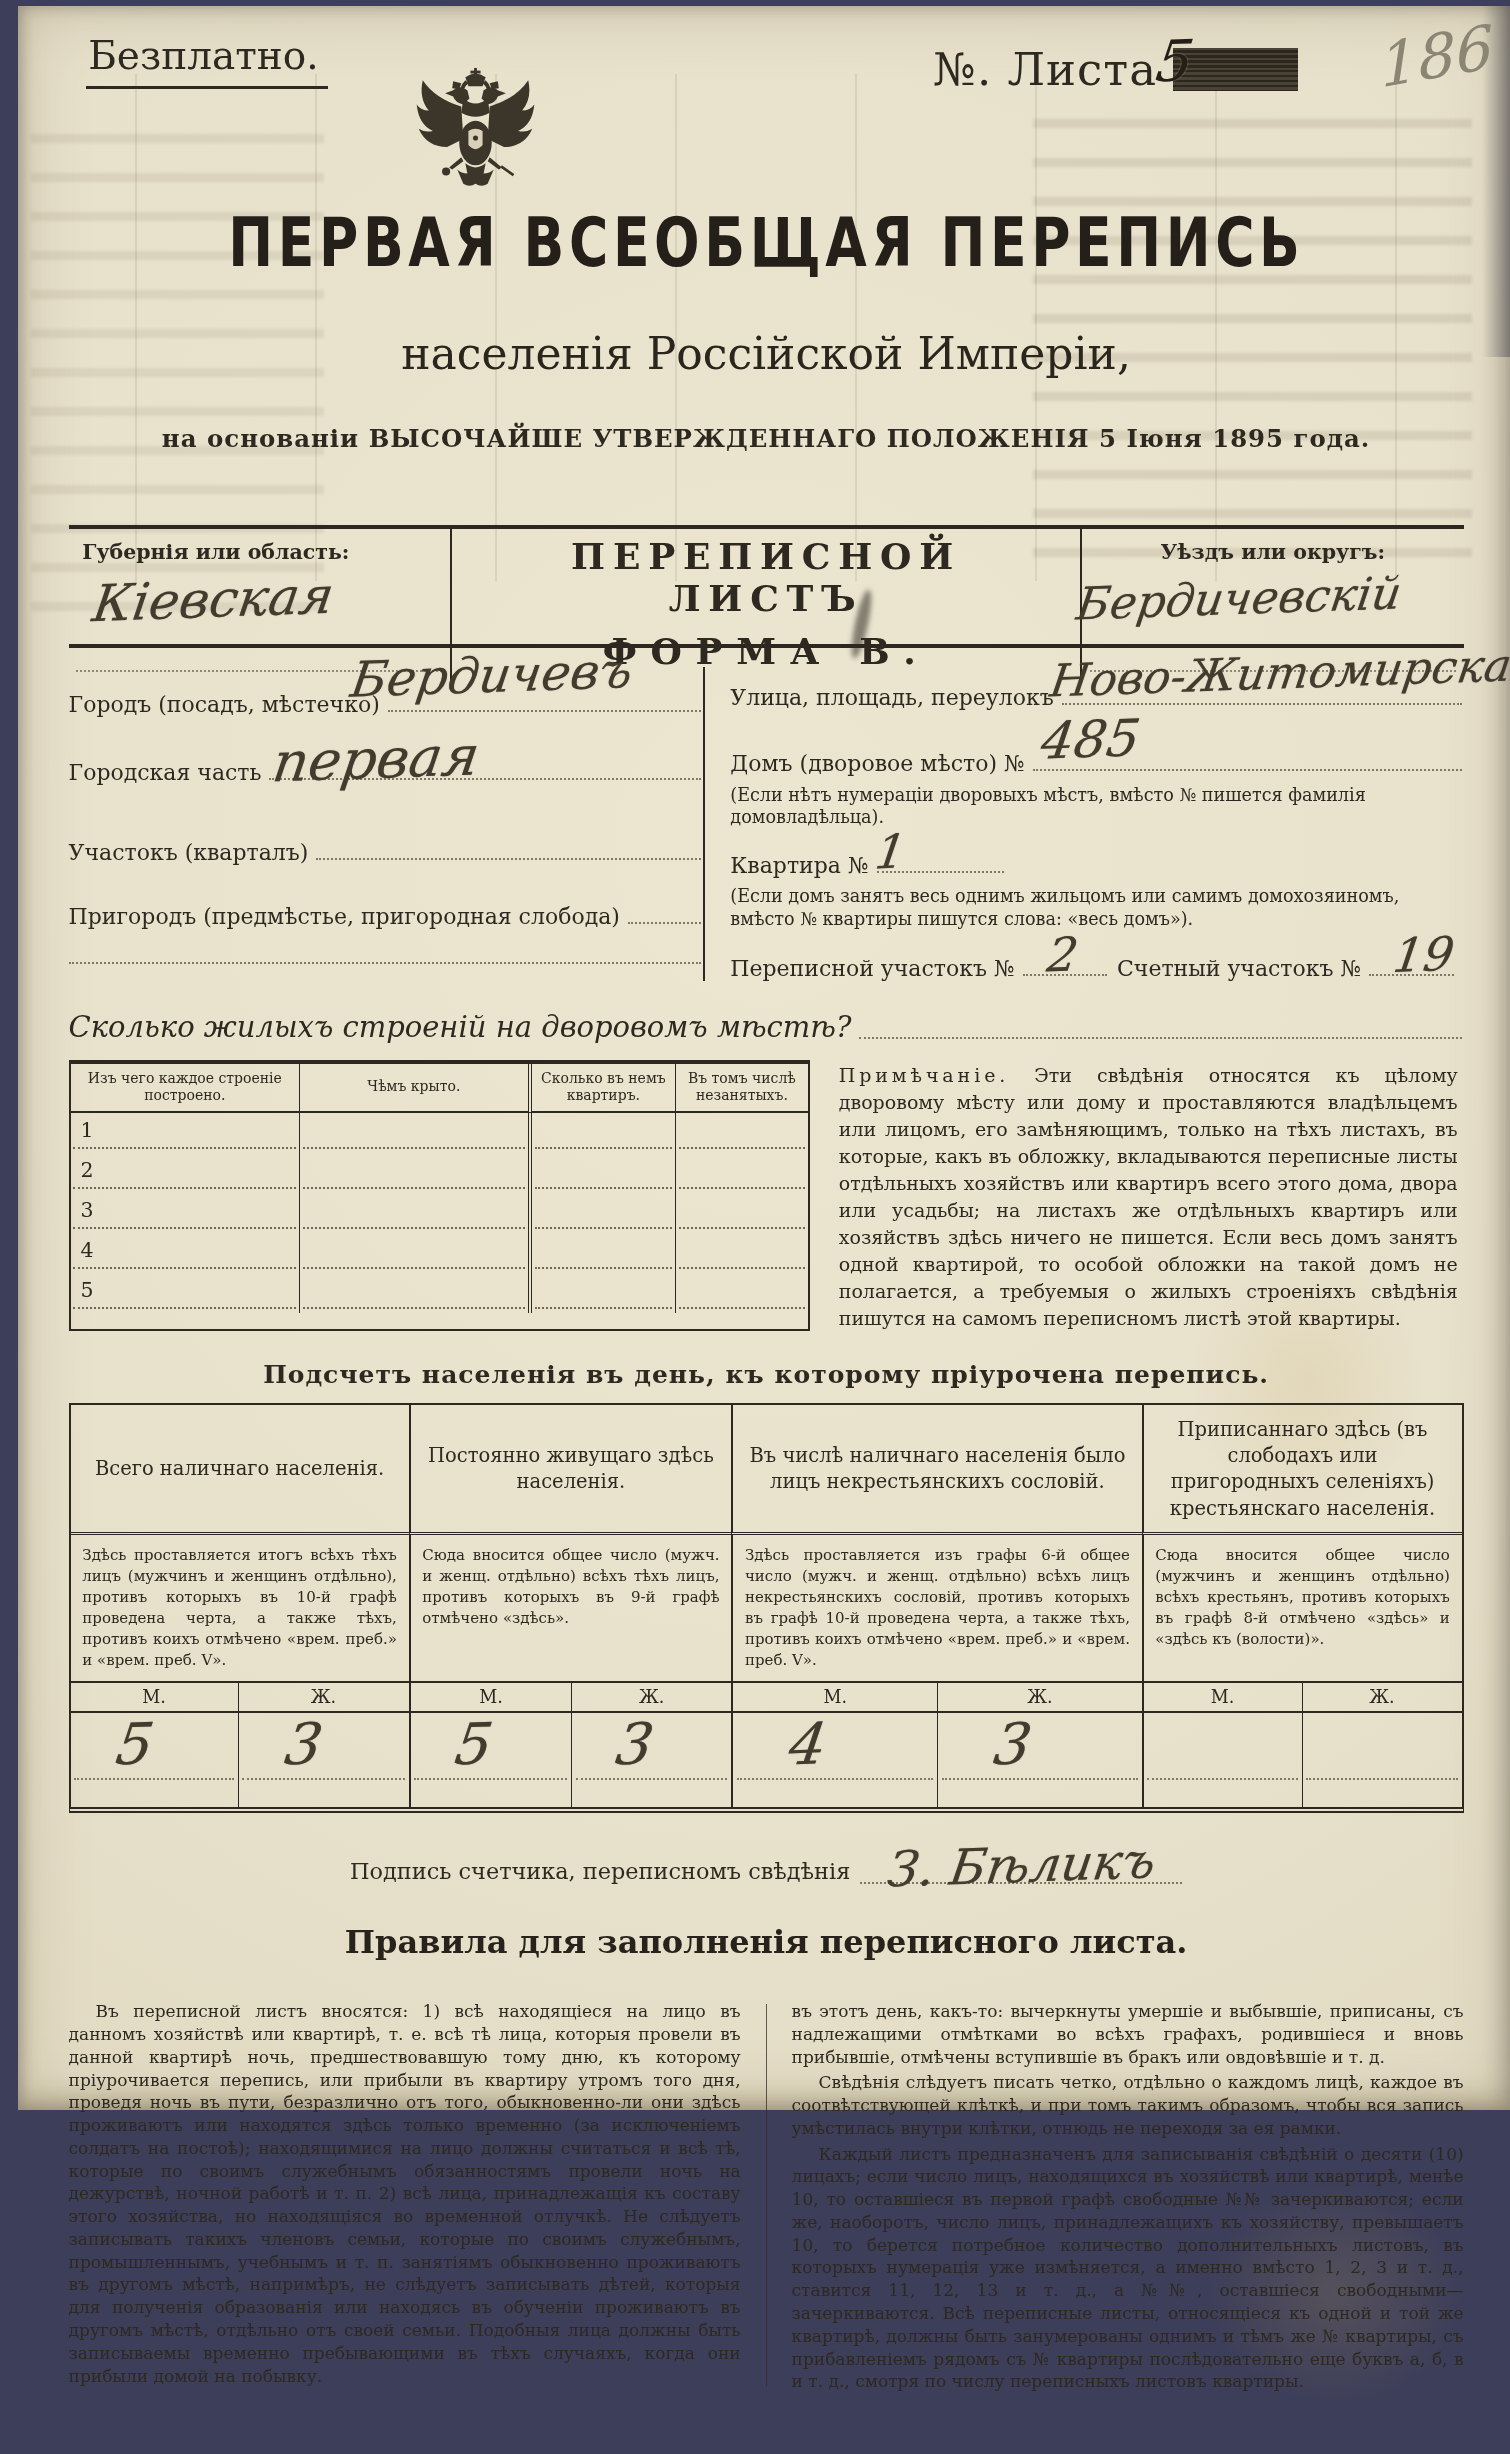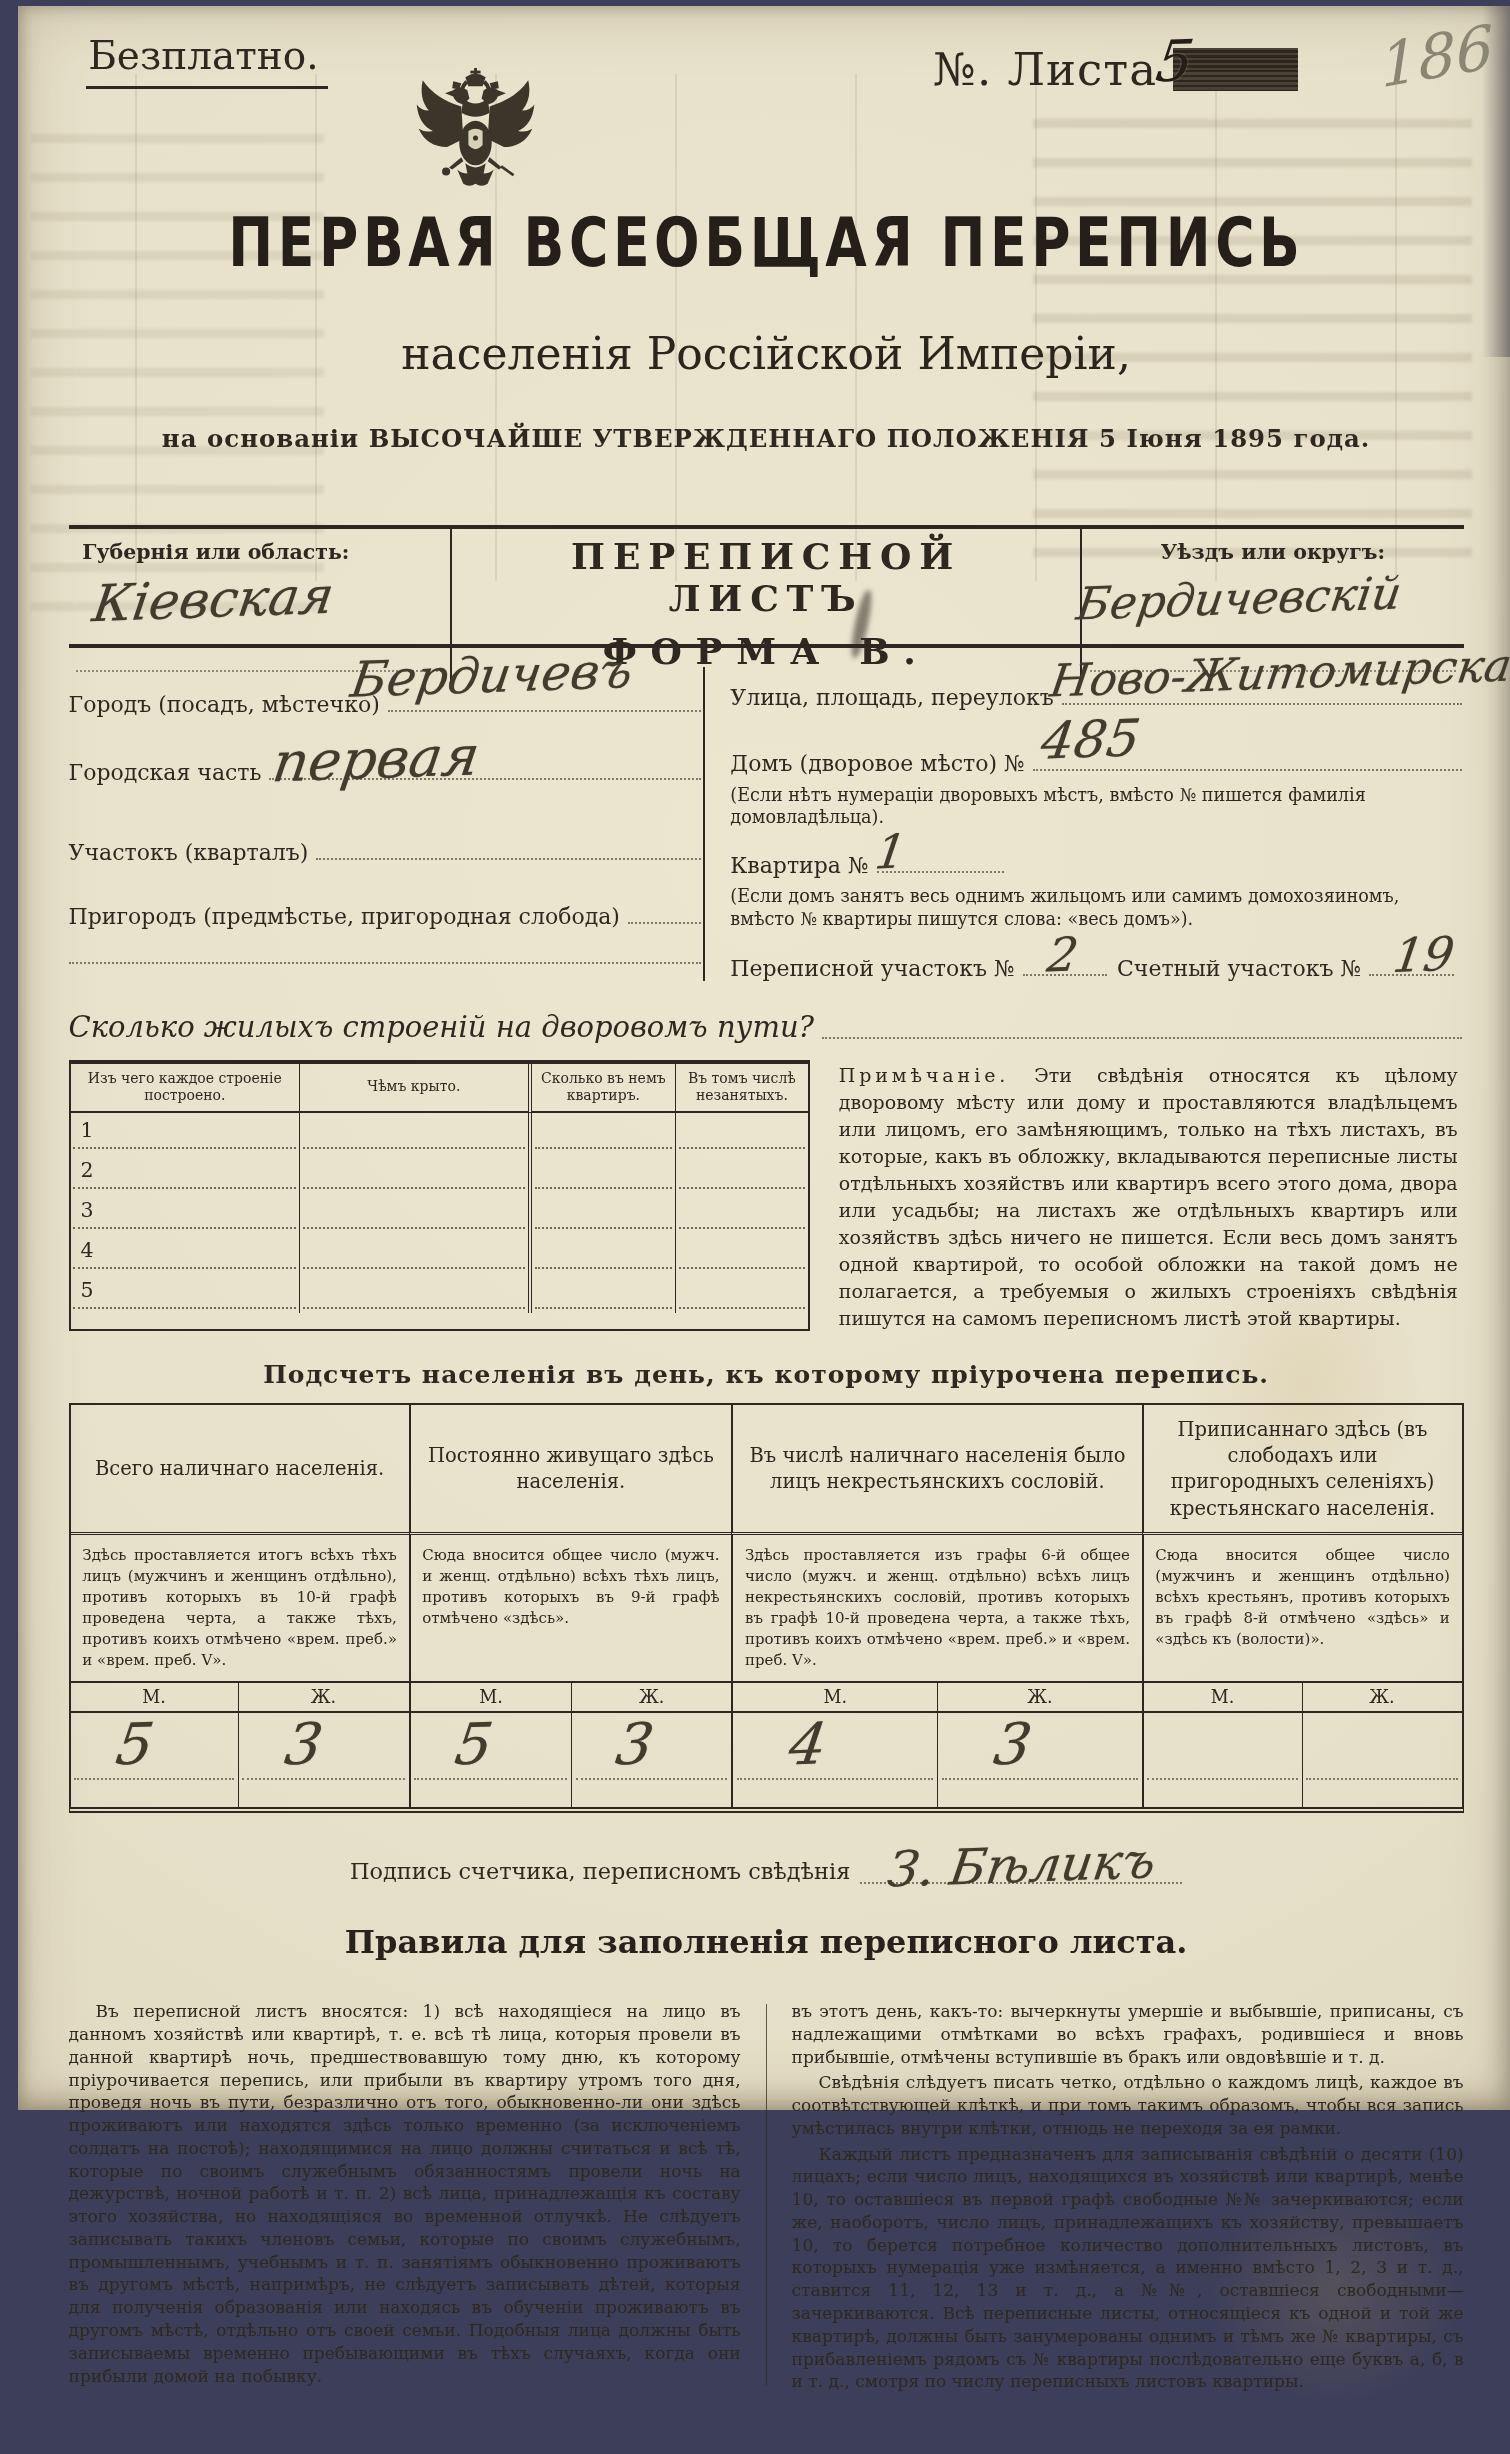--- a/index.html
+++ b/index.html
@@ -260,21 +260,21 @@
             </span>
           <span class="a-lbl">Счетный участокъ №</span>
           <span class="dots-short">
               <span class="hw">19</span>
             </span>
         </div>
       </div>
     </div>
 
     <div class="b-question">
-      <span class="b-q-text">Сколько жилыхъ строеній на дворовомъ пути?</span>
+      <span class="b-q-text">Сколько жилыхъ строеній на дворовомъ мѣстѣ?</span>
       <span class="fill"></span>
     </div>
 
     <div class="b-section">
       <div class="b-table">
         <div class="b-head">Изъ чего каждое строеніе построено.</div>
         <div class="b-head bc2">Чѣмъ крыто.</div>
         <div class="b-head bc3">Сколько въ немъ квартиръ.</div>
         <div class="b-head bc4">Въ томъ числѣ незанятыхъ.</div>
 

